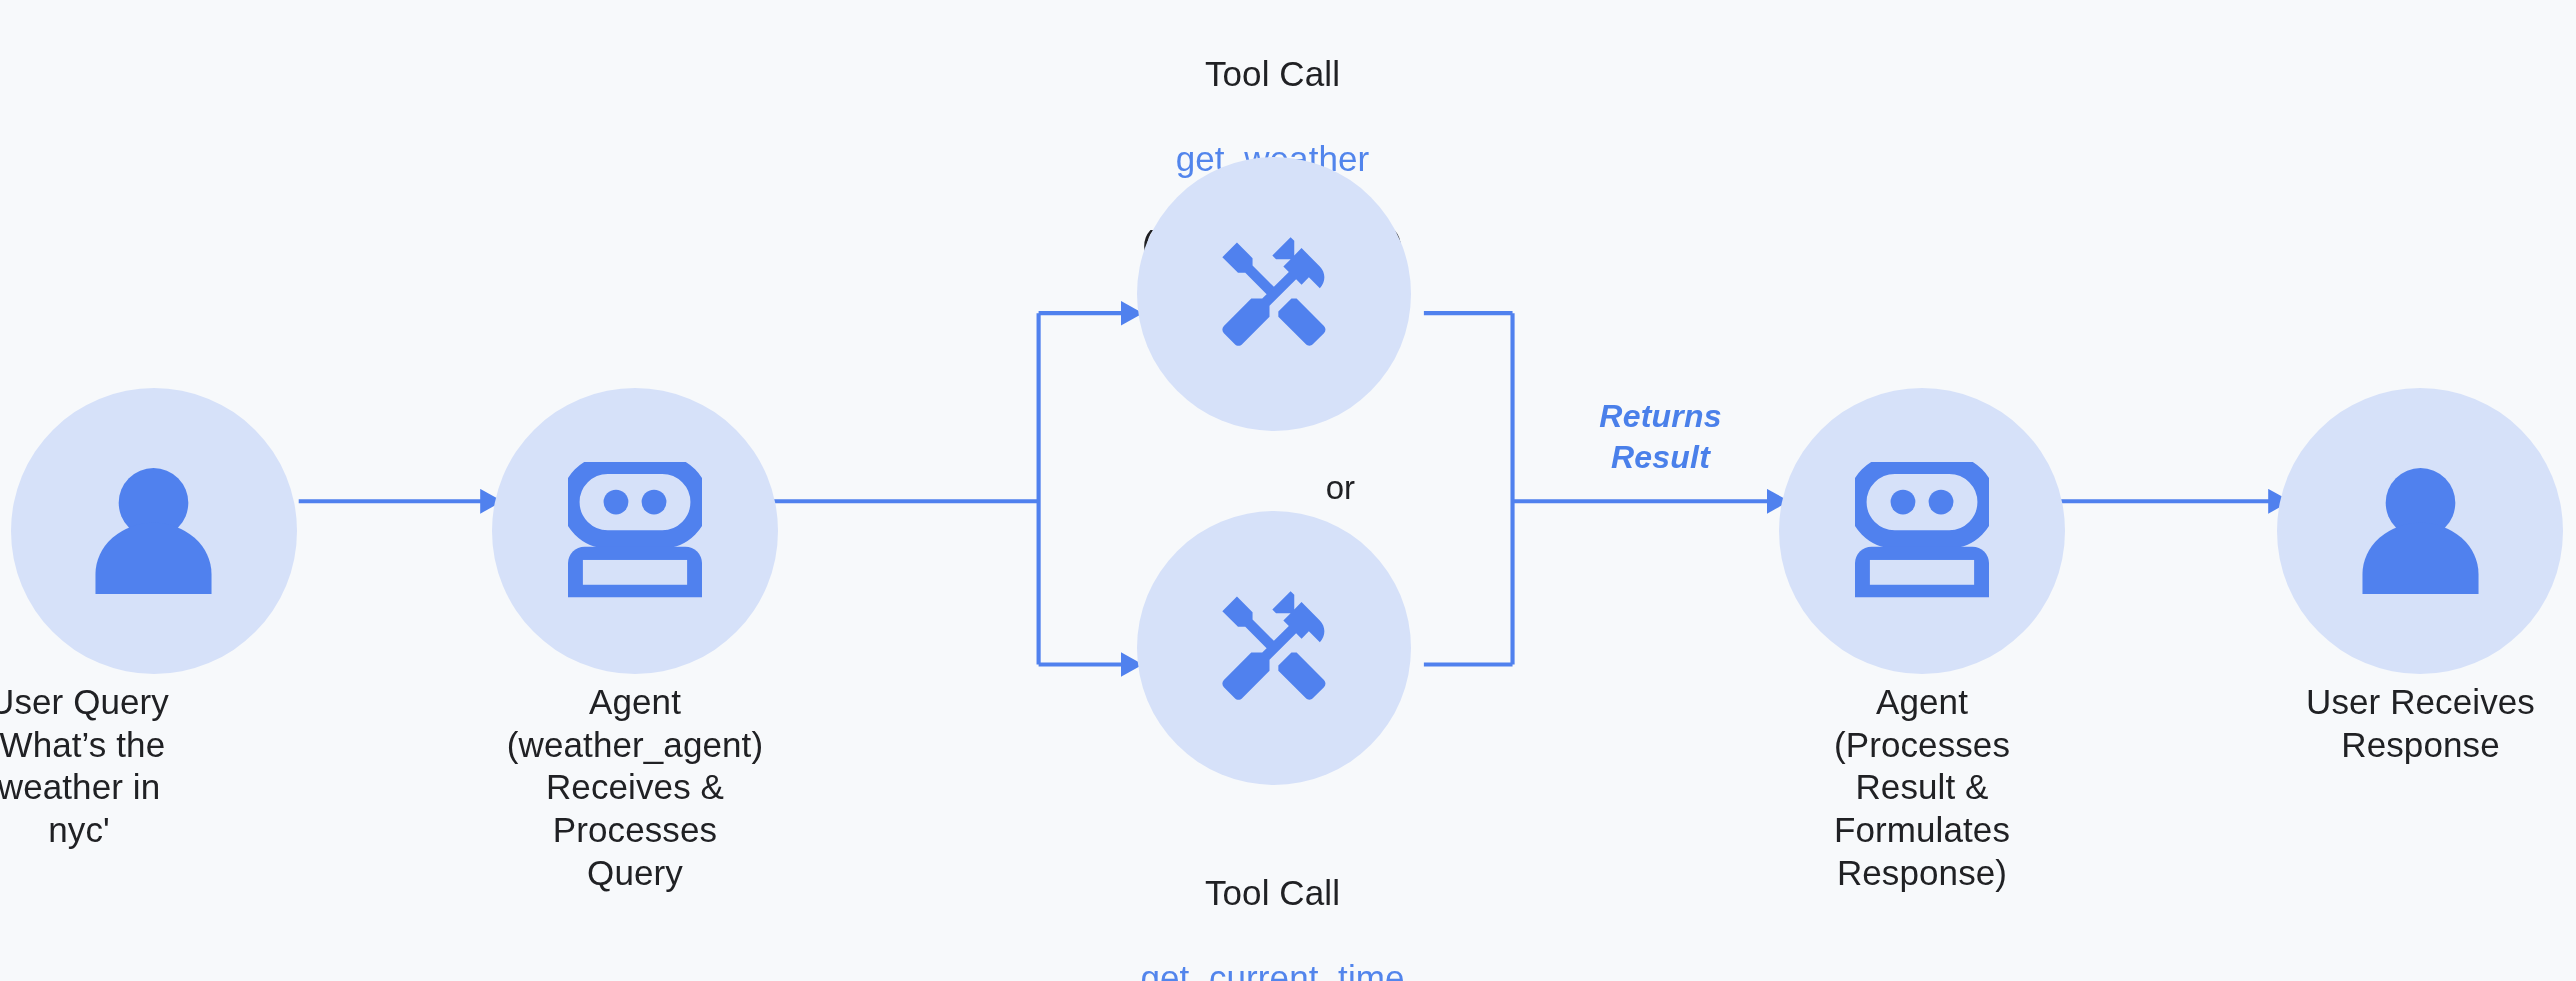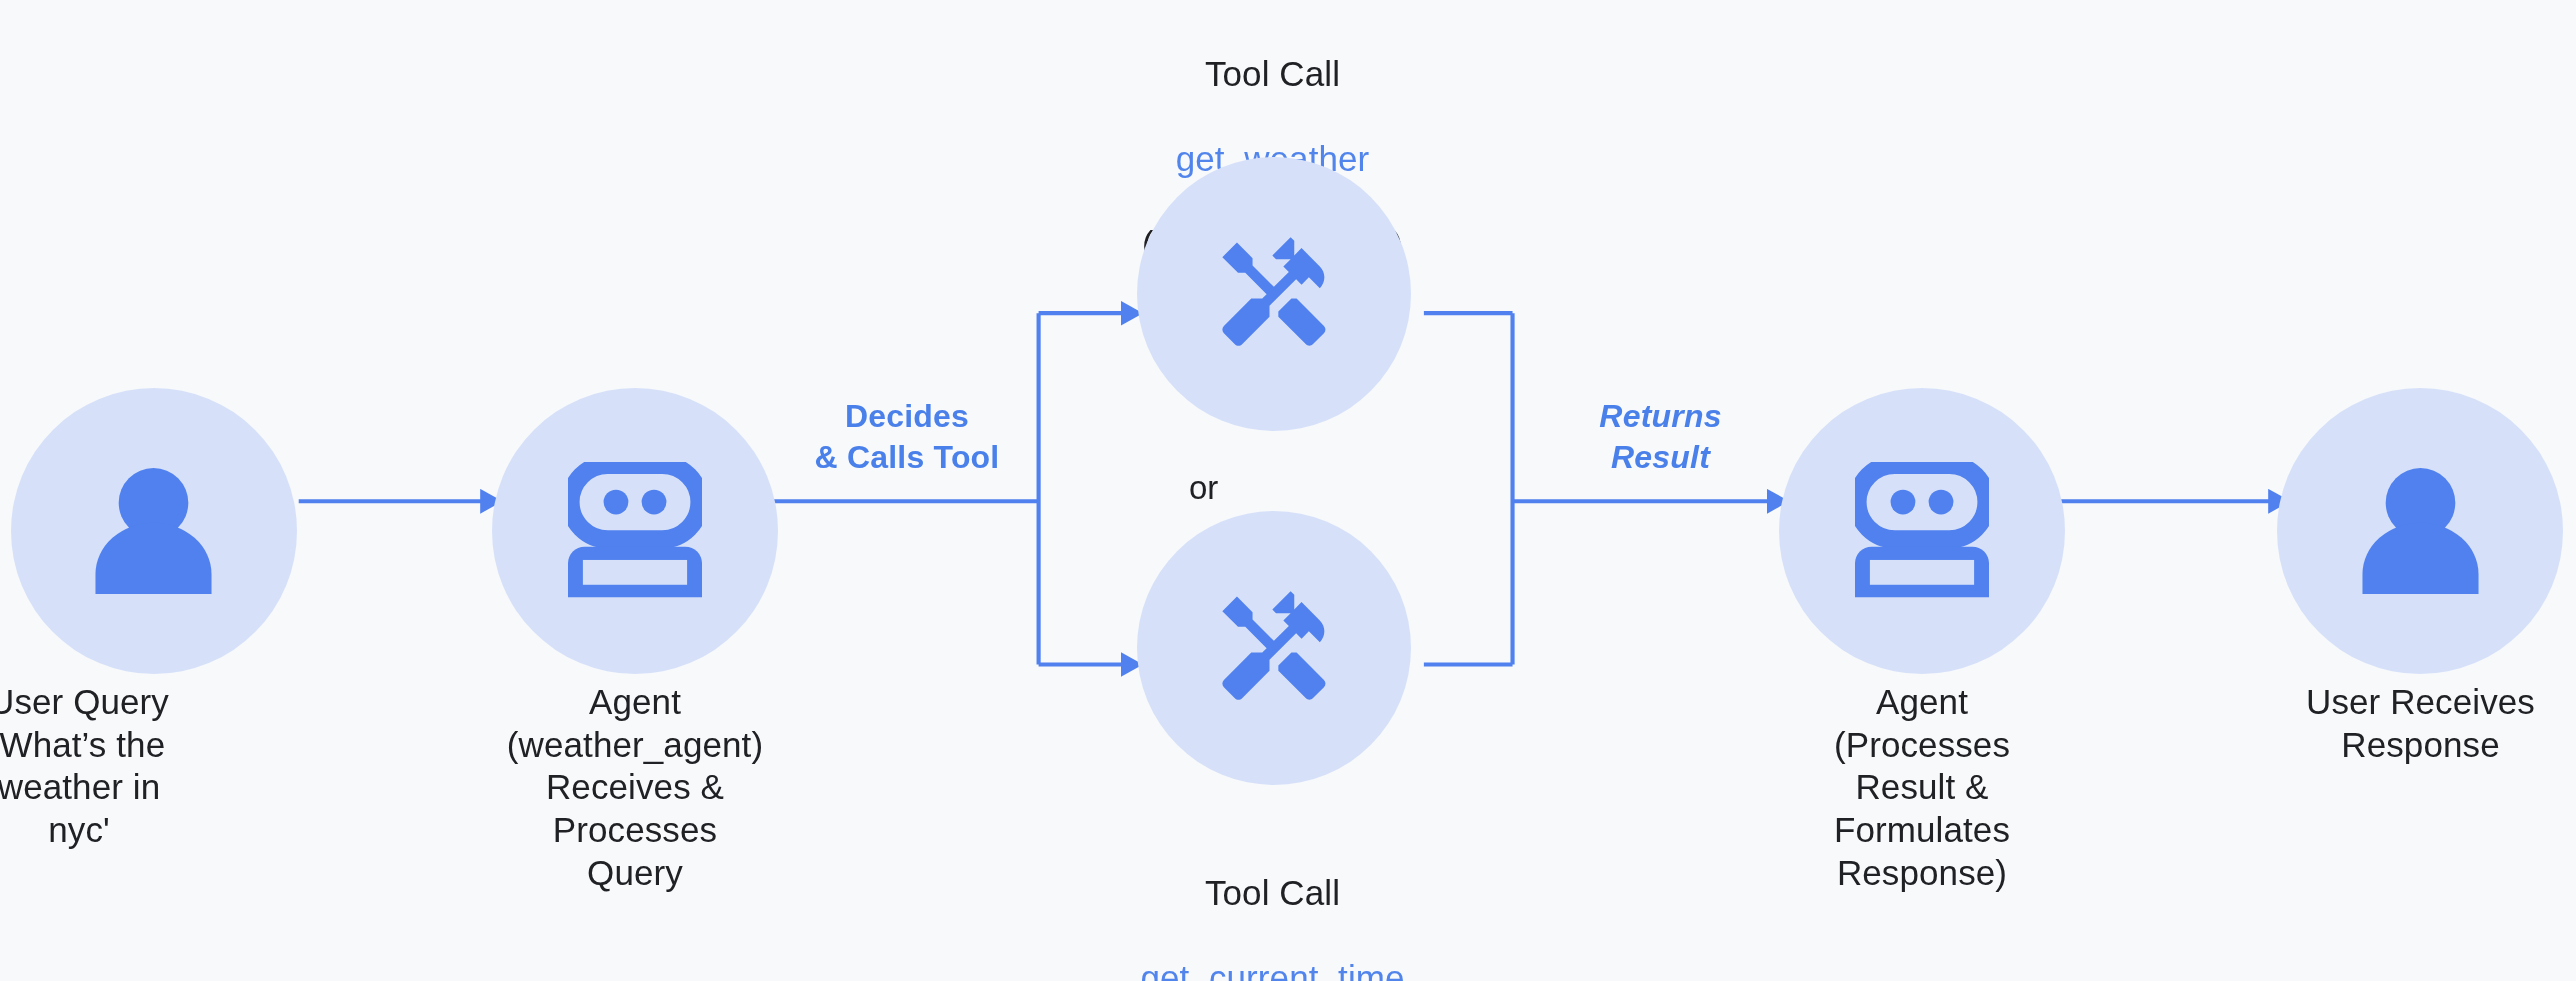--- a/index.html
+++ b/index.html
@@ -51,21 +51,21 @@
     text-align: center;
     color: #4a80ea;
     font-size: 32px;
     font-weight: bold;
     line-height: 1.28;
     white-space: pre-line;
     letter-spacing: 0.2px;
   }
   .or-label {
     position: absolute;
-    text-align: left;
+    text-align: right;
     color: #202124;
     font-size: 33px;
     line-height: 1;
   }
 
   
   #wires {
     position: absolute;
     left: 0;
     top: 0;
@@ -188,20 +188,18 @@
     <span>
       <svg width="133" height="126" viewBox="0 0 160 152">
         <circle cx="80" cy="42" r="42" fill="#5081ee"></circle>
         <path d="M10 152 L10 128 A70 62 0 0 1 150 128 L150 152 Z" fill="#5081ee"></path>
       </svg>
     </span>
   </div>
   <div class="caption" style="left:2259px; top:681px; width:323px;">User Receives
 Response</div>
 
-  <div class="edge-label" style="left:776px; top:396px; width:262px;">Decides
-&amp; Calls Tool</div>
 
   <div class="edge-label" style="left:1532px; top:396px; width:257px;font-style:italic;">Returns
 Result</div>
 
 </div>
 
 
 </body></html>

